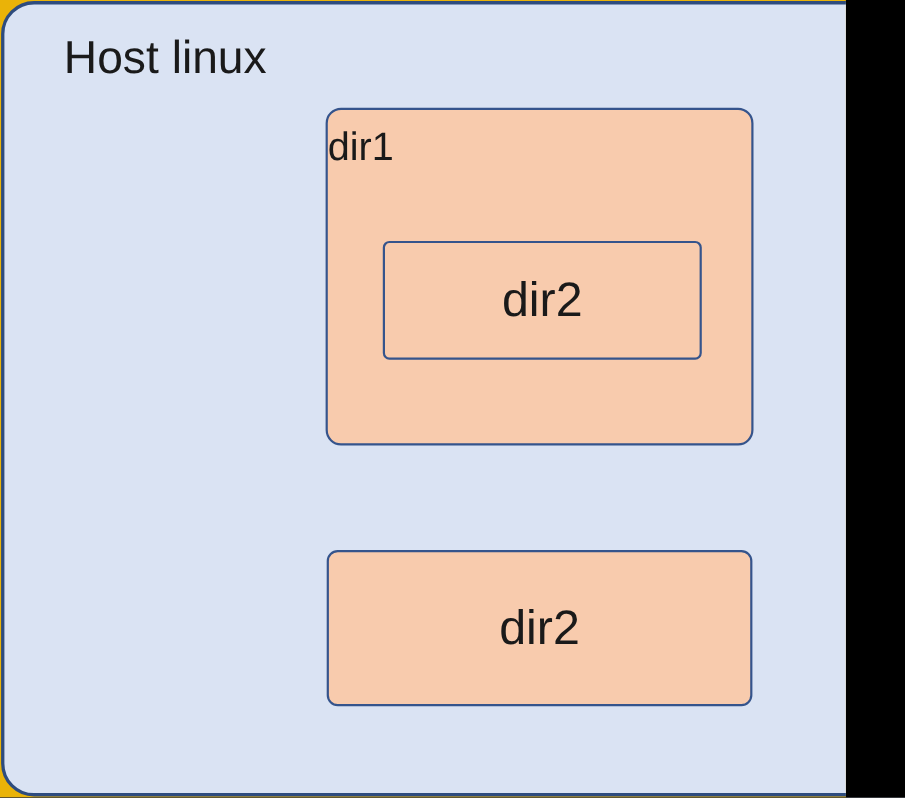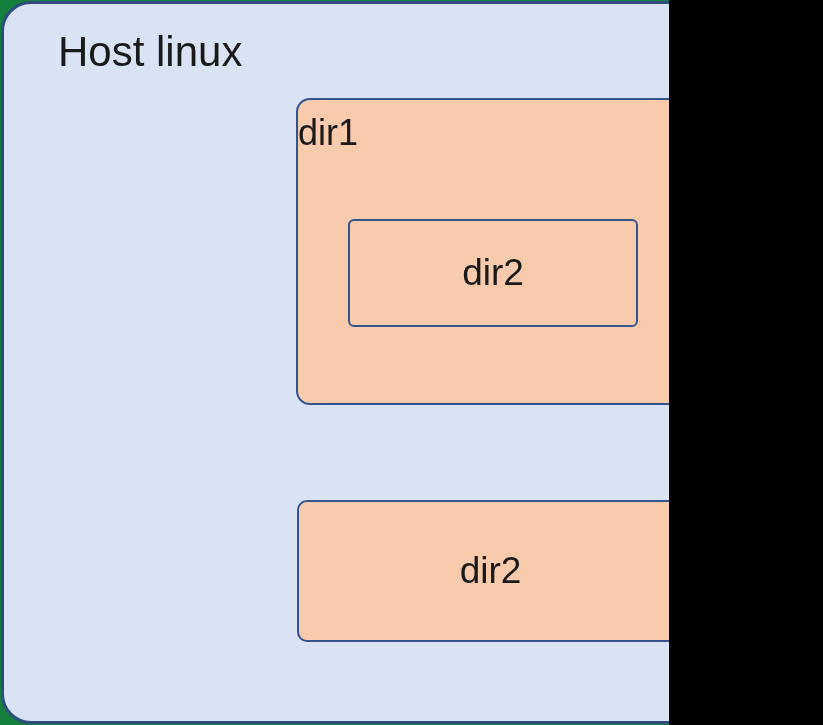--- a/index.html
+++ b/index.html
@@ -3,23 +3,23 @@
 <meta charset="utf-8">
 <style>
   html, body {
     margin: 0;
     padding: 0;
     background: #000000;
     font-family: "Liberation Sans", sans-serif;
   }
   .canvas {
     position: relative;
-    width: 669px;
+    width: 769px;
     height: 725px;
-    background: #15803d;
+    background: #eab308;
     overflow: hidden;
   }
   .host-box {
     position: absolute;
     left: 1px;
     top: 1px;
     width: 821px;
     height: 723px;
     box-sizing: border-box;
     background: #DAE3F3;
@@ -72,21 +72,21 @@
     left: 297px;
     top: 500px;
     width: 387px;
     height: 142px;
     border-radius: 10px;
     display: flex;
     align-items: center;
     justify-content: center;
   }
   .dir2-label {
-    font-size: 37px;
+    font-size: 44px;
     color: #1A1A1A;
   }
 </style>
 </head>
 <body>
 
 <div class="canvas">
 
   <div class="host-box">
     <div class="host-label">Host linux</div>

